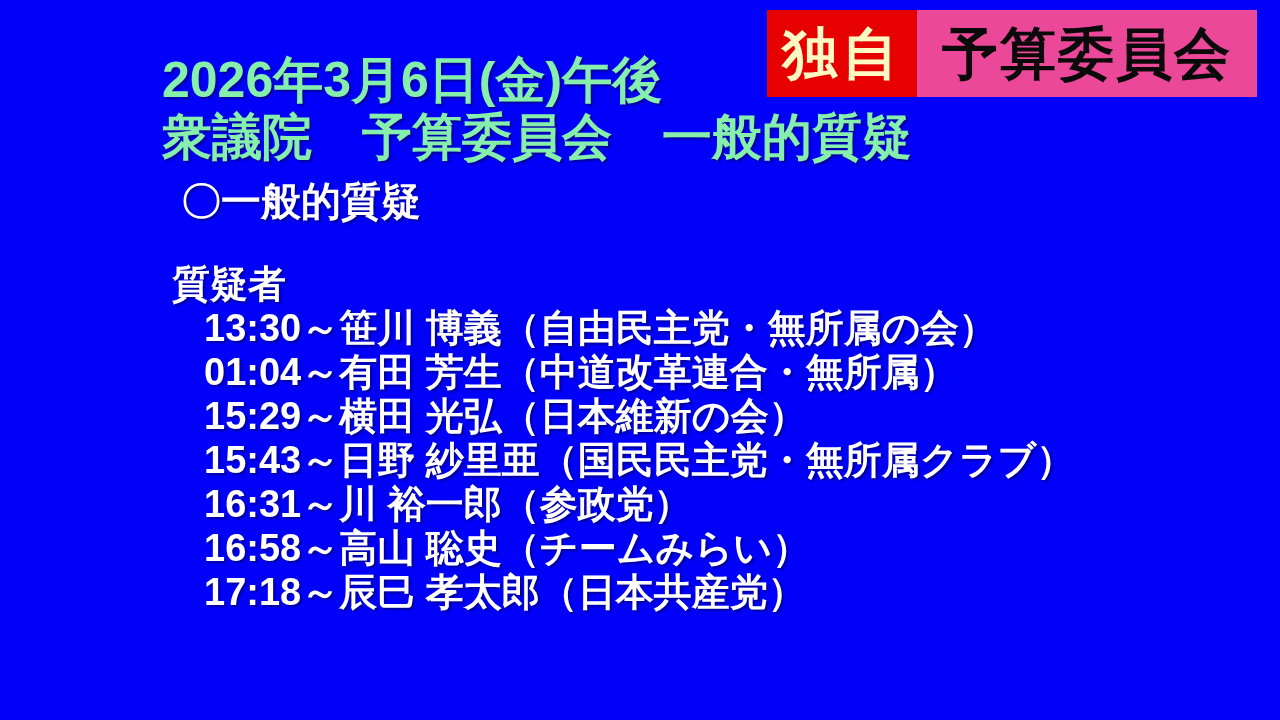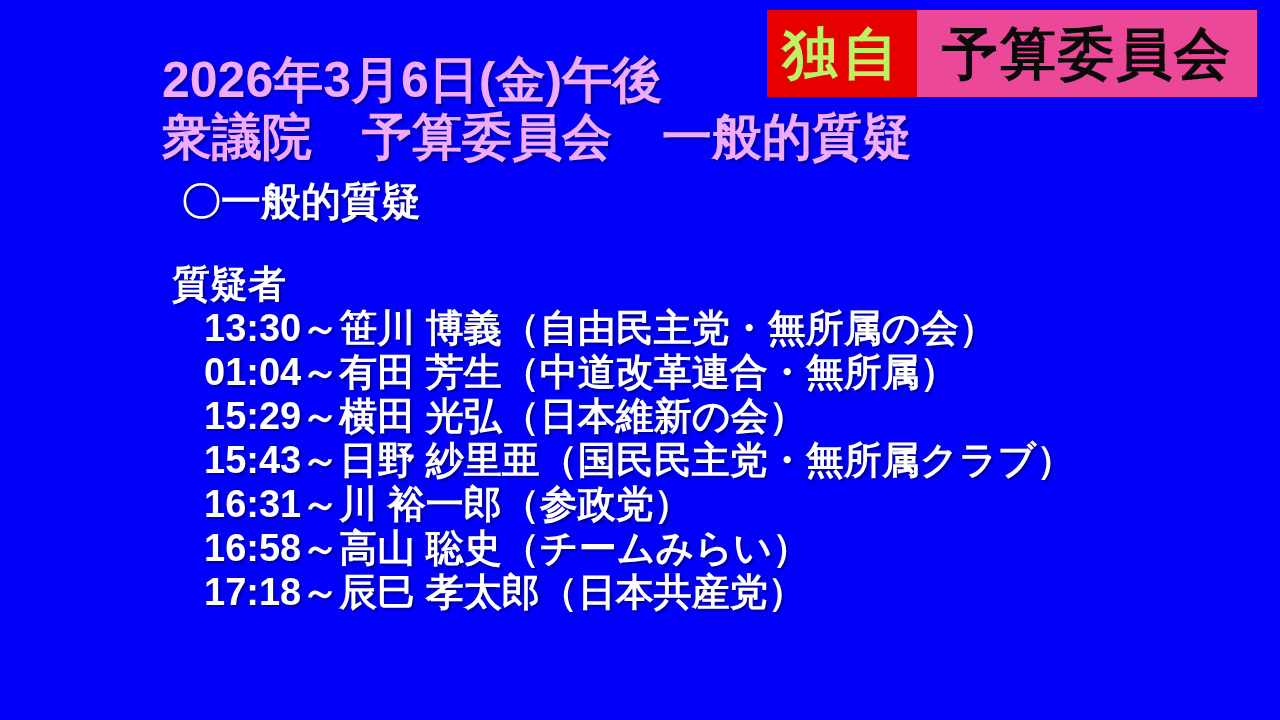--- a/index.html
+++ b/index.html
@@ -32,35 +32,35 @@
     display: flex;
     align-items: center;
     justify-content: center;
     font-size: 56px;
     line-height: 1;
     white-space: nowrap;
   }
   .badge-exclusive {
     width: 150px;
     background: #e60000;
-    color: #bef264;
+    color: #fef9c3;
     letter-spacing: 4px;
   }
   .badge-committee {
     background: #ec4899;
     color: #0a0a0a;
     padding: 0 25px;
     letter-spacing: 2px;
   }
   
   .title-block {
     position: absolute;
     left: 162px;
     top: 52px;
-    color: #f0abfc;
+    color: #86efac;
     font-size: 50px;
     line-height: 57px;
     white-space: nowrap;
     text-shadow: 2px 2px 2px rgba(0, 0, 40, 0.45);
   }
   .section-heading {
     position: absolute;
     left: 181px;
     top: 178px;
     color: #ffffff;

